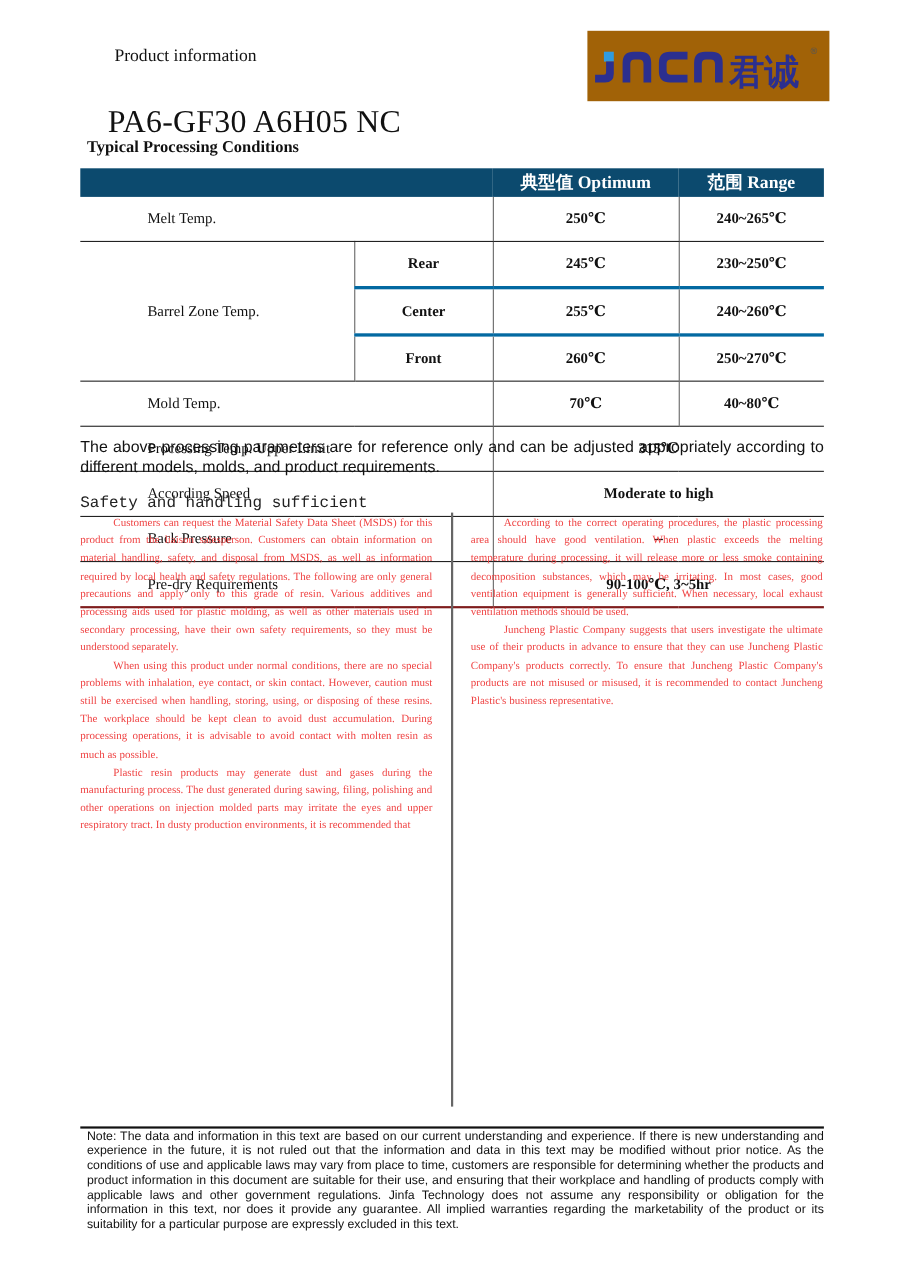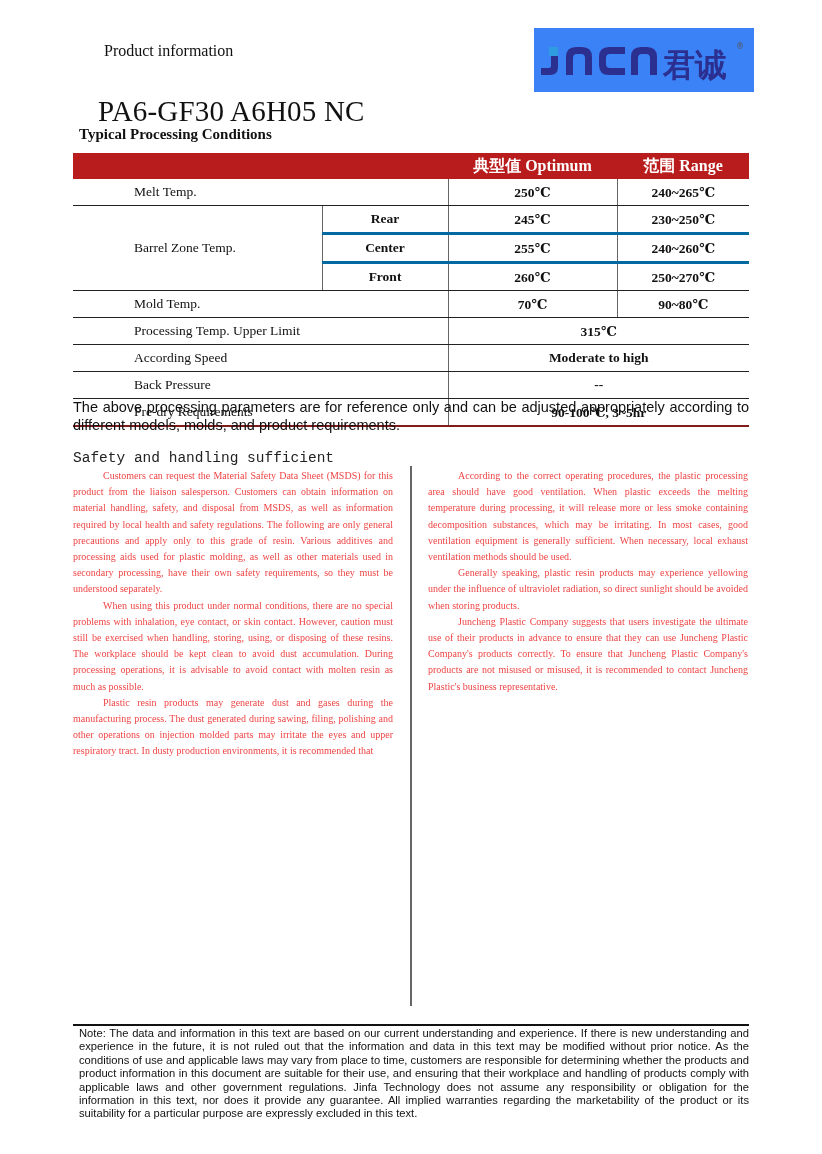--- a/index.html
+++ b/index.html
@@ -4,28 +4,28 @@
 <style>
   html, body { margin: 0; padding: 0; background: #ffffff; }
   body { width: 822px; height: 1154px; position: relative; overflow: hidden; color: #111; }
   .serif { font-family: "Liberation Serif", "DejaVu Serif", serif; }
   .sans { font-family: "Liberation Sans", "DejaVu Sans", sans-serif; }
   .mono { font-family: "Liberation Mono", "DejaVu Sans Mono", monospace; }
 
   .product-info { position: absolute; left: 104px; top: 42px; font-size: 16px; }
   .product-name { position: absolute; left: 98px; top: 74px; font-size: 29px; letter-spacing: 0.2px; margin-top: 21px; }
 
-  .logo { position: absolute; left: 534px; top: 28px; width: 220px; height: 64px; background: #3b82f6; display: flex; align-items: center; justify-content: center; }
+  .logo { position: absolute; left: 534px; top: 28px; width: 220px; height: 64px; background: #a16207; display: flex; align-items: center; justify-content: center; }
   .logo svg { display: block; }
 
   .section-title { position: absolute; left: 79px; top: 126px; font-size: 15px; font-weight: bold; }
 
   table.proc { position: absolute; left: 73px; top: 153px; width: 676px; border-collapse: collapse; font-family: "Liberation Serif", "DejaVu Serif", serif; font-size: 13.5px; }
-  table.proc th { background: #b91c1c; color: #fff; height: 26px; font-size: 16px; font-weight: bold; padding: 0; border: none; }
-  table.proc td { height: 26px; padding: 0; border-bottom: 1.5px solid #222; text-align: center; }
+  table.proc th { background: #0c4a6e; color: #fff; height: 26px; font-size: 16px; font-weight: bold; padding: 0; border: none; }
+  table.proc td { height: 40px; padding: 0; border-bottom: 1.5px solid #222; text-align: center; }
   table.proc td.lbl { text-align: left; padding-left: 61px; }
   table.proc td.vl { border-left: 1.5px solid #666; font-weight: bold; }
   table.proc td.sub-thin { border-bottom: 3px solid #0369a1; }
   table.proc tr.last td { border-bottom: 2px solid #7f1d1d; }
 
   .note-para { position: absolute; left: 73px; top: 398px; width: 676px; font-size: 14.5px; line-height: 18px; text-align: justify; text-align-last: left; }
 
   .safety-title { position: absolute; left: 73px; top: 450px; font-size: 14.5px; color: #222; }
 
   .col { position: absolute; top: 468px; width: 320px; font-size: 10px; line-height: 16.2px; text-align: justify; color: #ef4444; }
@@ -95,21 +95,21 @@
       <td class="vl sub-thin">240~260℃</td>
     </tr>
     <tr>
       <td class="vl">Front</td>
       <td class="vl">260℃</td>
       <td class="vl">250~270℃</td>
     </tr>
     <tr>
       <td colspan="2" class="lbl">Mold Temp.</td>
       <td class="vl">70℃</td>
-      <td class="vl">90~80℃</td>
+      <td class="vl">40~80℃</td>
     </tr>
     <tr>
       <td colspan="2" class="lbl">Processing Temp. Upper Limit</td>
       <td colspan="2" class="vl">315℃</td>
     </tr>
     <tr>
       <td colspan="2" class="lbl">According  Speed</td>
       <td colspan="2" class="vl">Moderate to high</td>
     </tr>
     <tr>
@@ -130,18 +130,17 @@
 <div class="col left serif">
   <p>Customers can request the Material Safety Data Sheet (MSDS) for this product from the liaison salesperson. Customers can obtain information on material handling, safety, and disposal from MSDS, as well as information required by local health and safety regulations. The following are only general precautions and apply only to this grade of resin. Various additives and processing aids used for plastic molding, as well as other materials used in secondary processing, have their own safety requirements, so they must be understood separately.</p>
   <p>When using this product under normal conditions, there are no special problems with inhalation, eye contact, or skin contact. However, caution must still be exercised when handling, storing, using, or disposing of these resins. The workplace should be kept clean to avoid dust accumulation. During processing operations, it is advisable to avoid contact with molten resin as much as possible.</p>
   <p>Plastic resin products may generate dust and gases during the manufacturing process. The dust generated during sawing, filing, polishing and other operations on injection molded parts may irritate the eyes and upper respiratory tract. In dusty production environments, it is recommended that</p>
 </div>
 
 <div class="col-divider"></div>
 
 <div class="col right serif">
   <p>According to the correct operating procedures, the plastic processing area should have good ventilation. When plastic exceeds the melting temperature during processing, it will release more or less smoke containing decomposition substances, which may be irritating. In most cases, good ventilation equipment is generally sufficient. When necessary, local exhaust ventilation methods should be used.</p>
-  <p>Generally speaking, plastic resin products may experience yellowing under the influence of ultraviolet radiation, so direct sunlight should be avoided when storing products.</p>
   <p>Juncheng Plastic Company suggests that users investigate the ultimate use of their products in advance to ensure that they can use Juncheng Plastic Company's products correctly. To ensure that Juncheng Plastic Company's products are not misused or misused, it is recommended to contact Juncheng Plastic's business representative.</p>
 </div>
 
 <div class="footer-rule"></div>
 <div class="footer-note sans">Note: The data and information in this text are based on our current understanding and experience. If there is new understanding and experience in the future, it is not ruled out that the information and data in this text may be modified without prior notice. As the conditions of use and applicable laws may vary from place to time, customers are responsible for determining whether the products and product information in this document are suitable for their use, and ensuring that their workplace and handling of products comply with applicable laws and other government regulations. Jinfa Technology does not assume any responsibility or obligation for the information in this text, nor does it provide any guarantee. All implied warranties regarding the marketability of the product or its suitability for a particular purpose are expressly excluded in this text.</div>
 
 </body></html>

